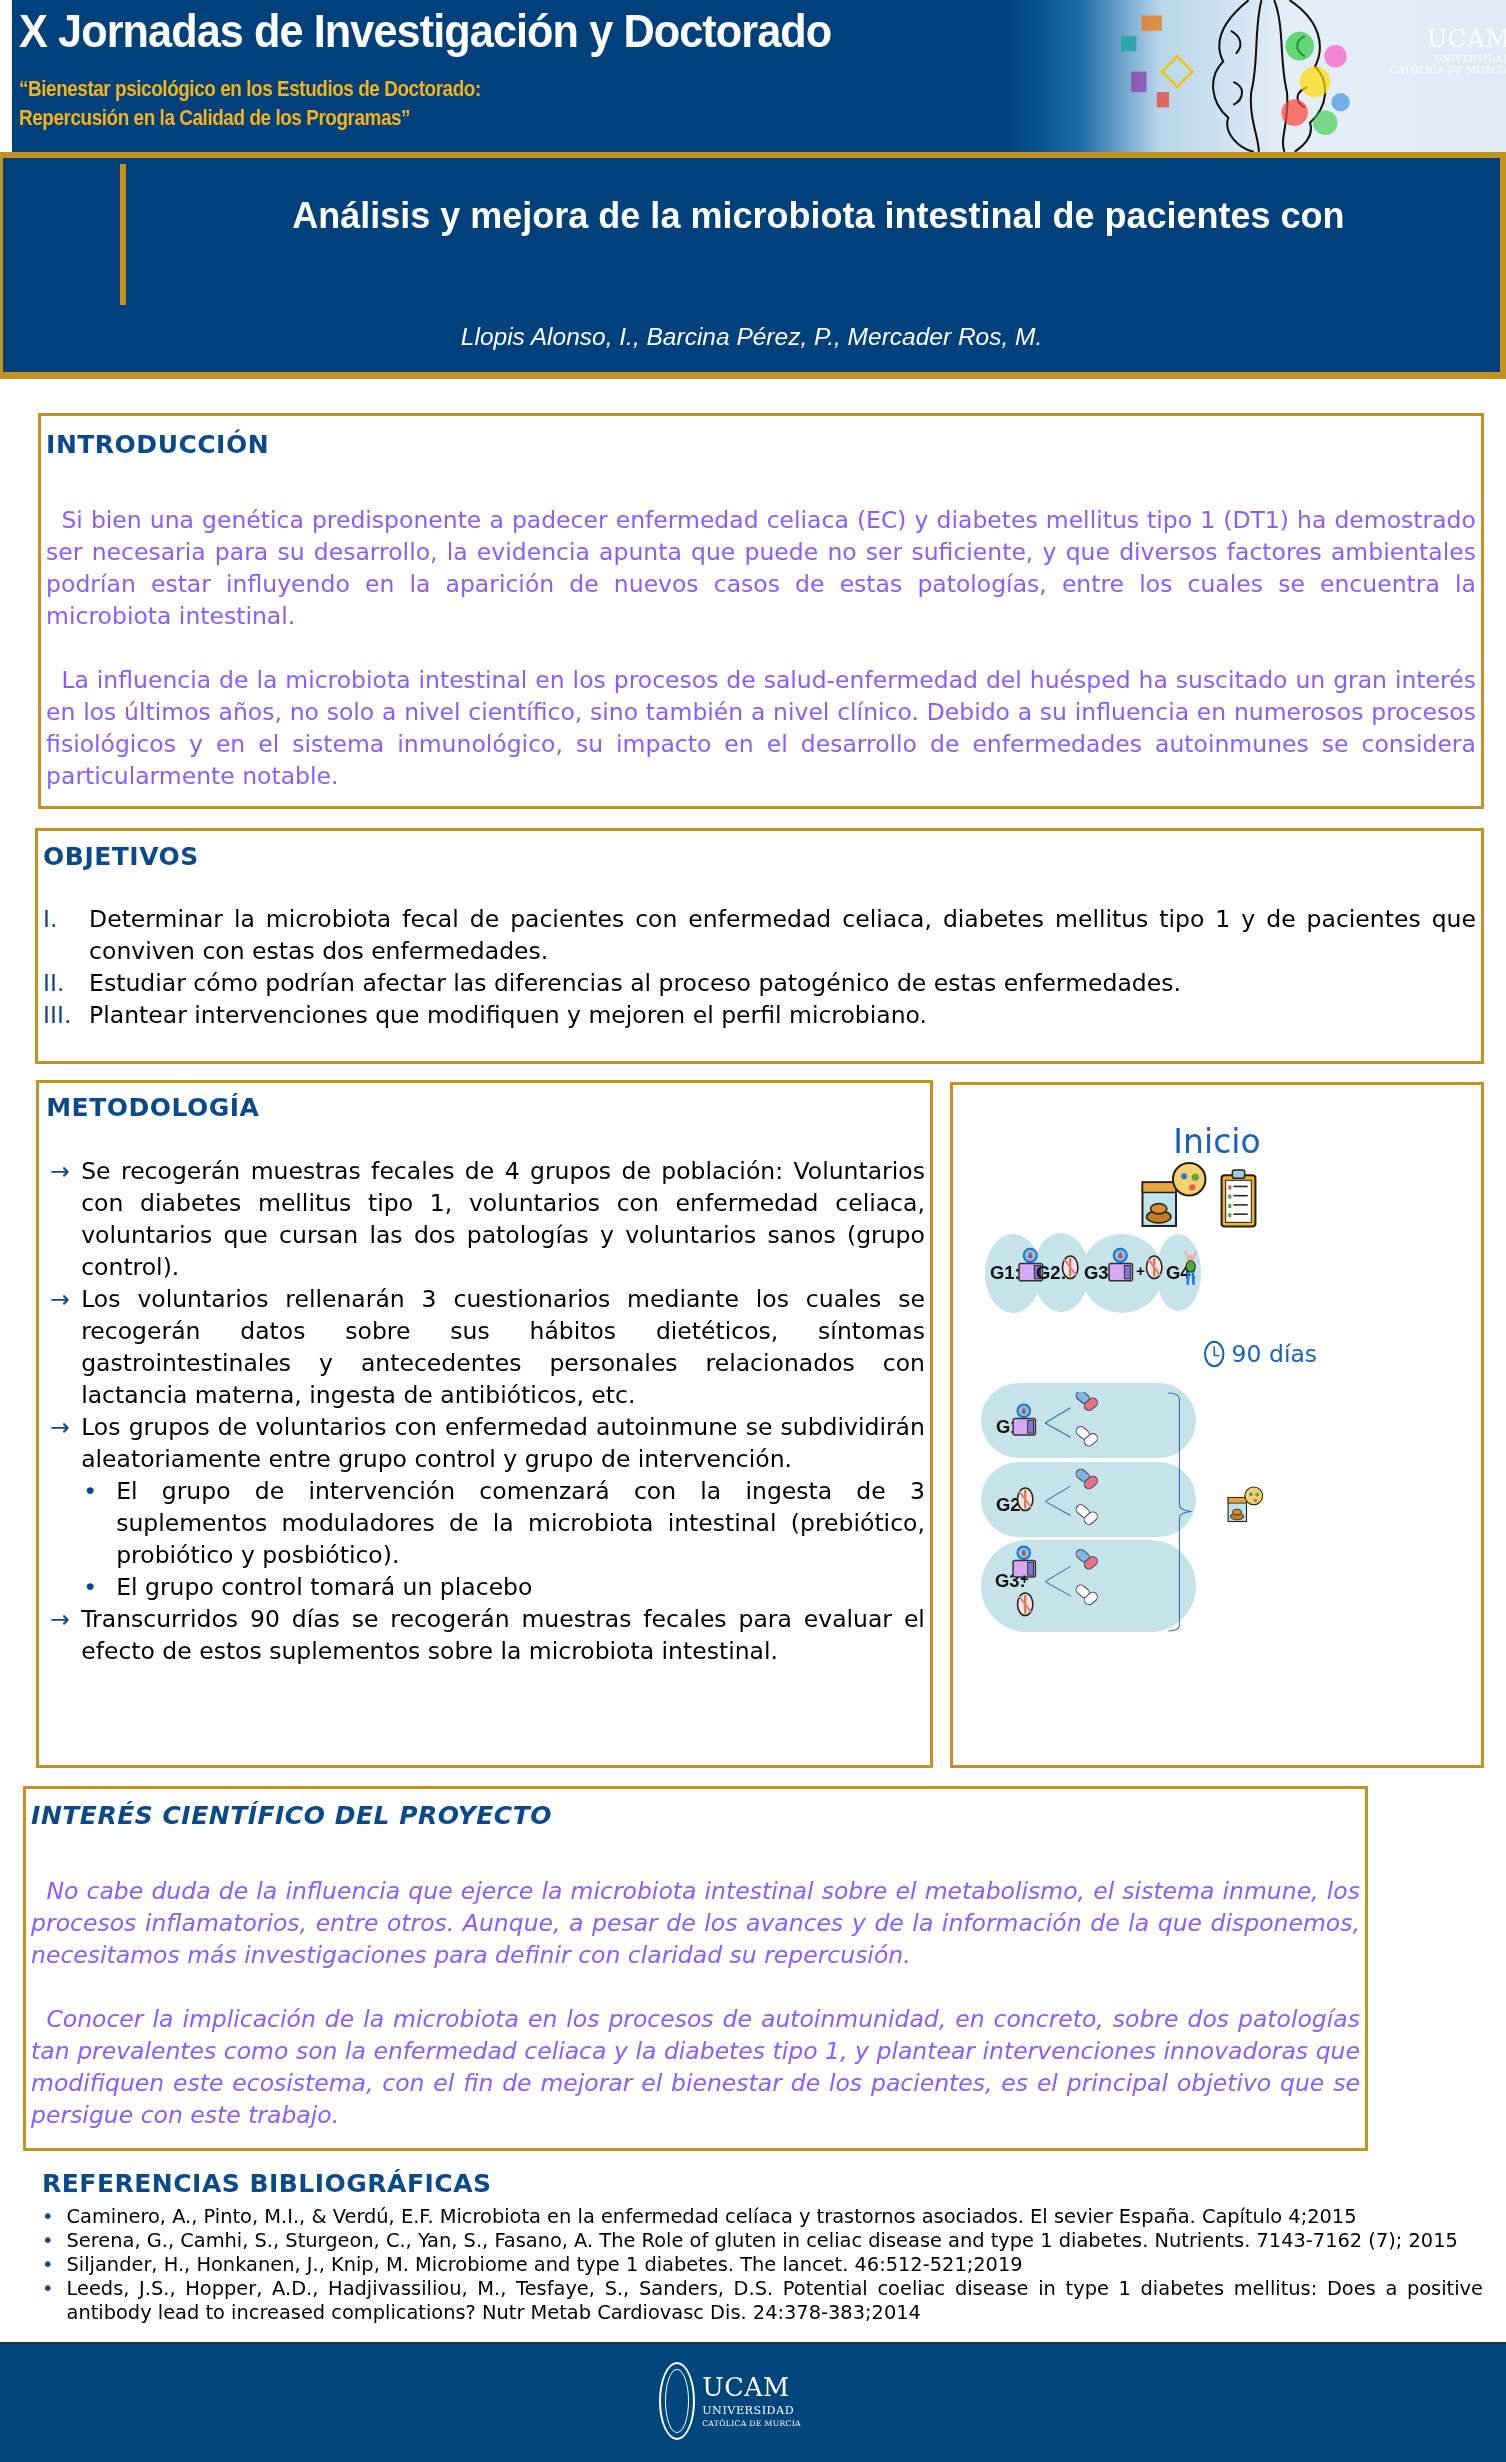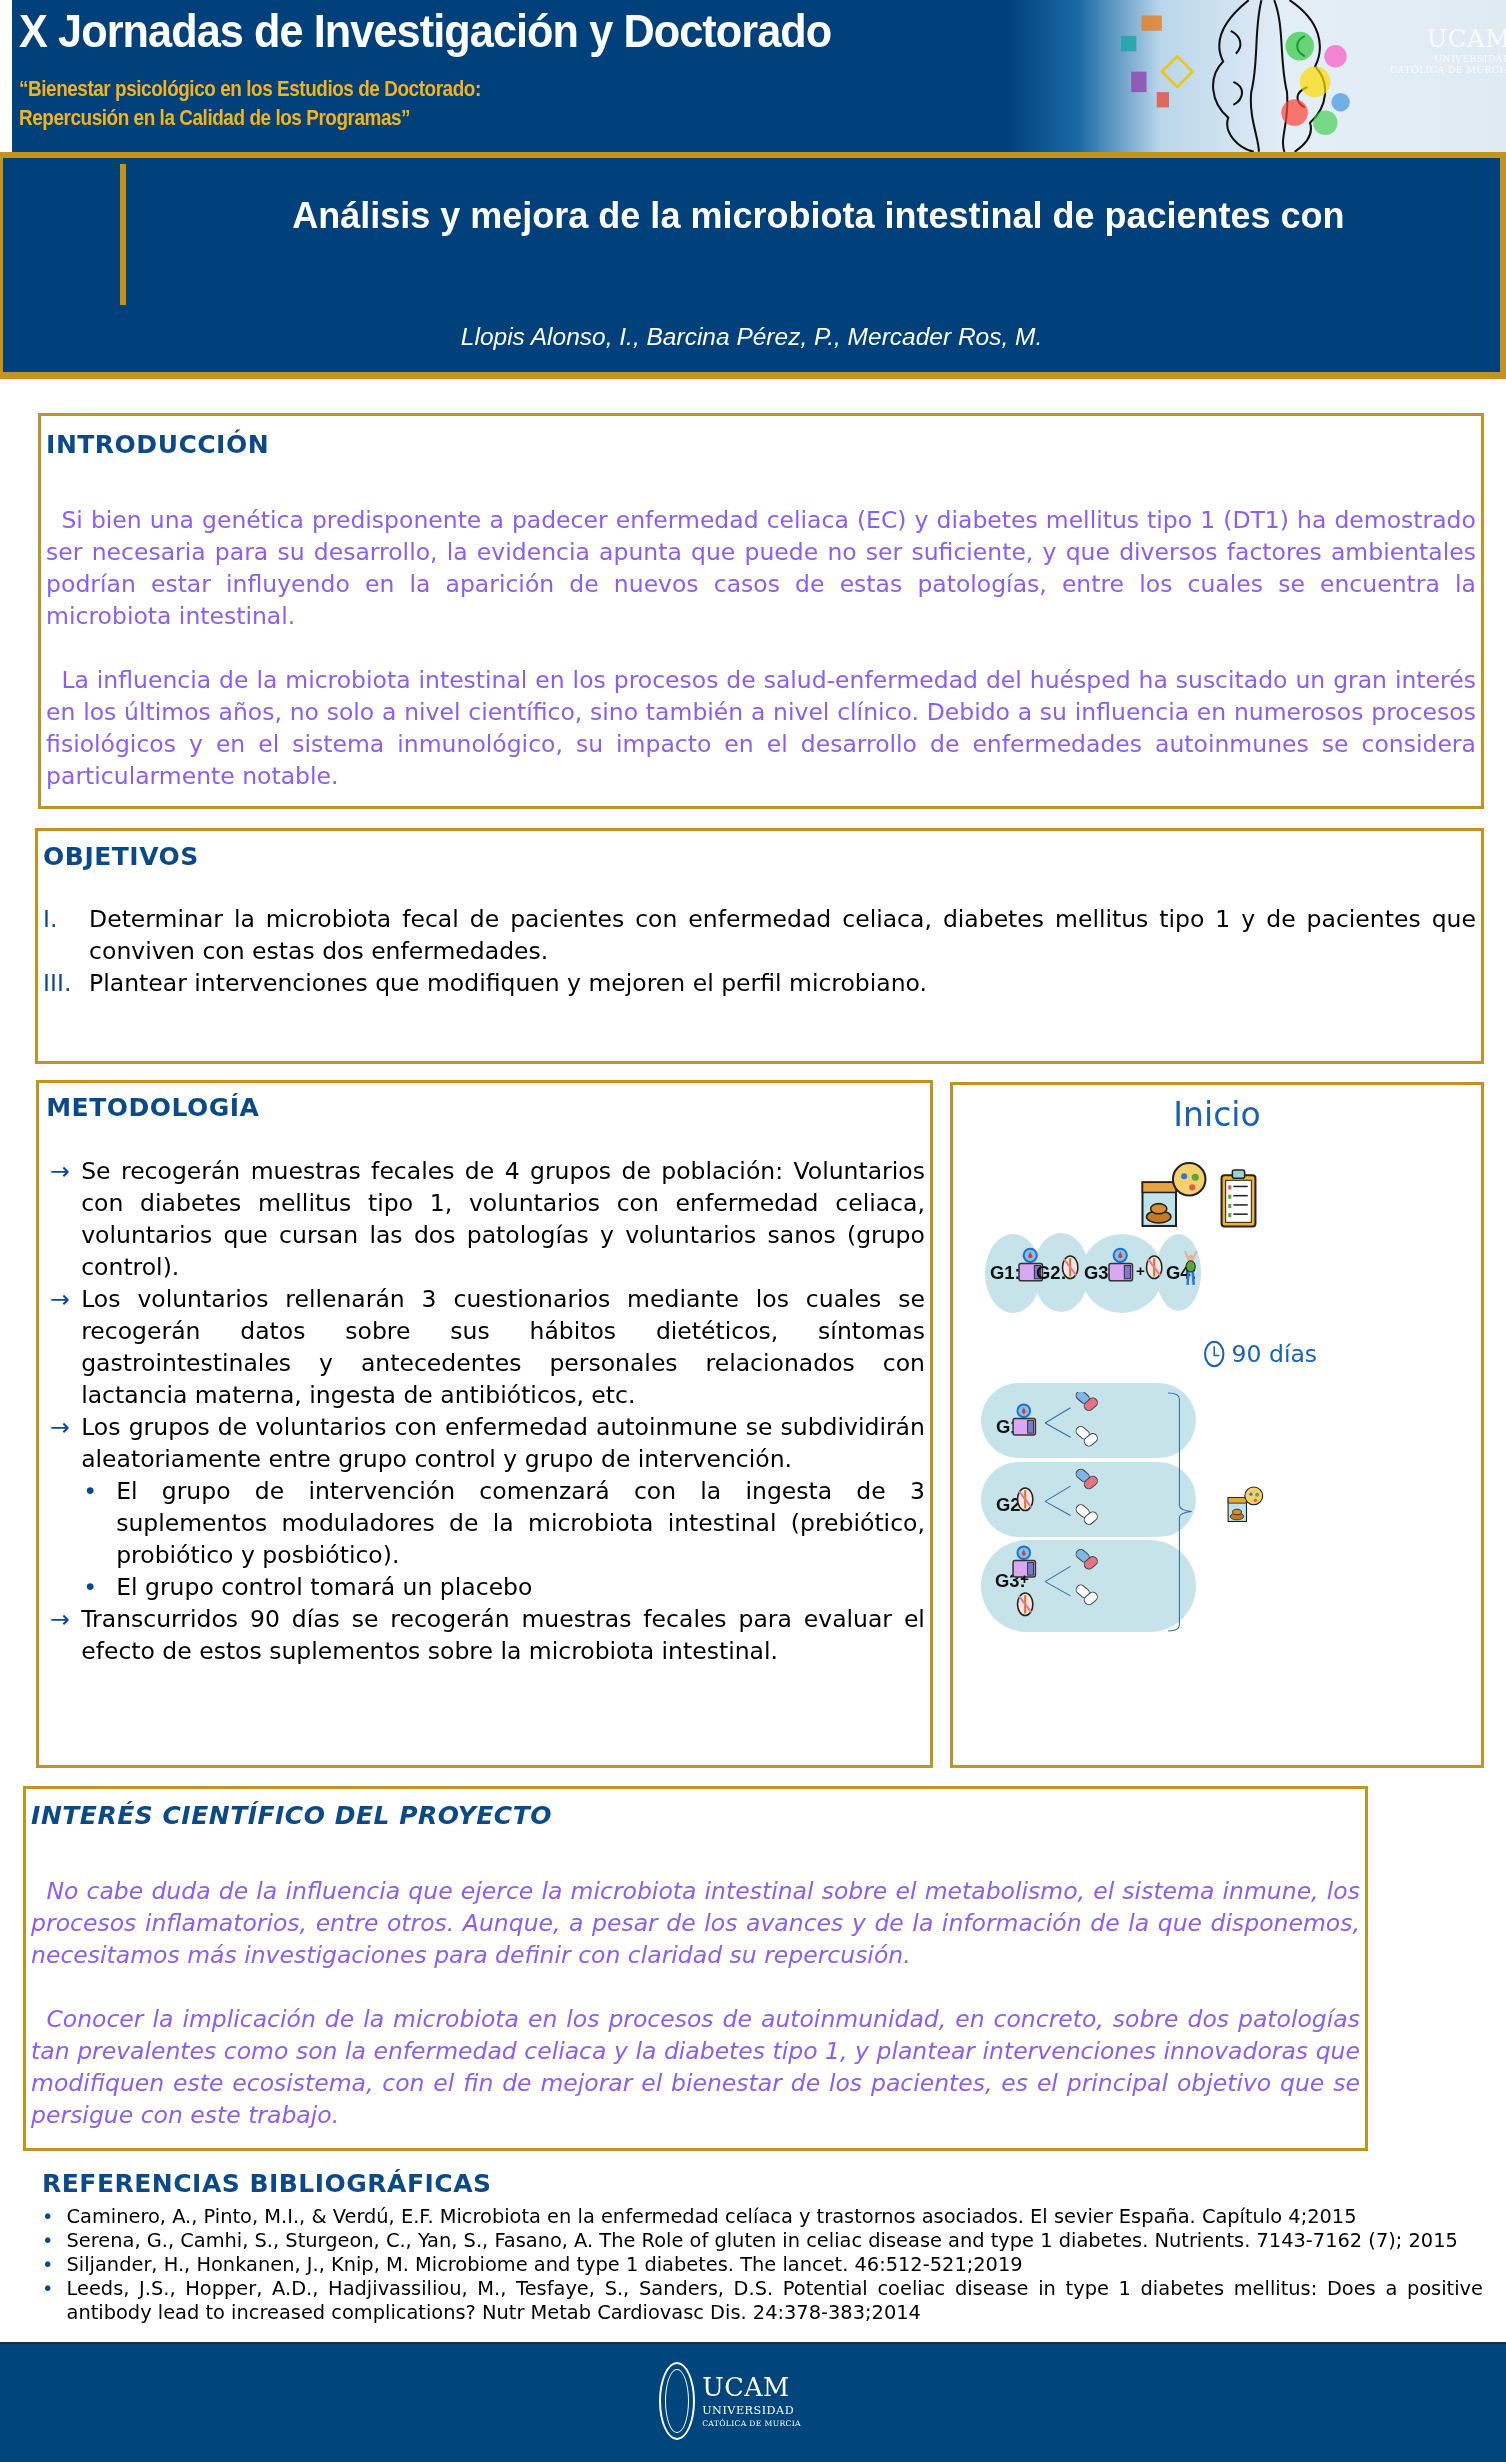--- a/index.html
+++ b/index.html
@@ -54,21 +54,21 @@
   #metodologia .sec-title { margin-top: 3.1px; }
   .meth-list { list-style: none; margin-top: 33px; }
   .meth-item { display: flex; font-size: 23.5px; line-height: 32px; }
   .meth-item .arrow { color: #0b4a8a; width: 35px; flex: 0 0 35px; padding-left: 4.1px; }
   .meth-item .txt { flex: 1; text-align: justify; }
   .sub-item { display: flex; margin-left: 35px; font-size: 23.5px; line-height: 32px; }
   .sub-item .dot { color: #0b4a8a; width: 35px; flex: 0 0 35px; padding-left: 2px; }
   .sub-item .txt { flex: 1; text-align: justify; }
 
   #diagram { left: 950px; top: 1082px; width: 534px; height: 686px; }
-  .d-title { position: absolute; left: 0; right: 0; top: 10px; text-align: center; font-family: "DejaVu Sans", sans-serif;
+  .d-title { position: absolute; left: 0; right: 0; top: 37px; text-align: center; font-family: "DejaVu Sans", sans-serif;
     font-size: 33px; color: #1861b6; }
   .pill { position: absolute; background: #c5e3e8; border-radius: 50%; }
   .g-label { position: absolute; font-family: "Liberation Sans", sans-serif; font-weight: 700; font-size: 18.4px; color: #111; }
   .d-days { position: absolute; left: 250px; top: 255px; font-size: 23.5px; color: #1861b6; display: flex; align-items: center; gap: 6.1px; }
   .rpill { position: absolute; left: 28px; width: 215px; background: #c5e3e8; border-radius: 72px; }
 
   #interes { left: 23px; top: 1786px; width: 1345px; height: 365px; padding: 7.2px 5.1px 0 5.1px; font-style: italic; }
   #interes .sec-title { margin-top: 5.1px; }
   #interes .p1 { margin-top: 45px; text-indent: 15.3px; }
   #interes .p2 { margin-top: 32px; text-indent: 15.3px; }
@@ -149,20 +149,24 @@
 </section>
 
 <section class="box" id="objetivos">
   <div class="sec-title">OBJETIVOS</div>
   <ul class="obj-list">
     <li>
       <span class="num">I.</span>
       <span class="txt">Determinar la microbiota fecal de pacientes con enfermedad celiaca, diabetes mellitus tipo 1 y de pacientes que conviven con estas dos enfermedades.</span>
     </li>
     <li>
+      <span class="num">II.</span>
+      <span class="txt">Estudiar cómo podrían afectar las diferencias al proceso patogénico de estas enfermedades.</span>
+    </li>
+    <li>
       <span class="num">III.</span>
       <span class="txt">Plantear intervenciones que modifiquen y mejoren el perfil microbiano.</span>
     </li>
   </ul>
 </section>
 
 <section class="box" id="metodologia">
   <div class="sec-title">METODOLOGÍA</div>
   <div class="meth-list">
     <div class="meth-item">

